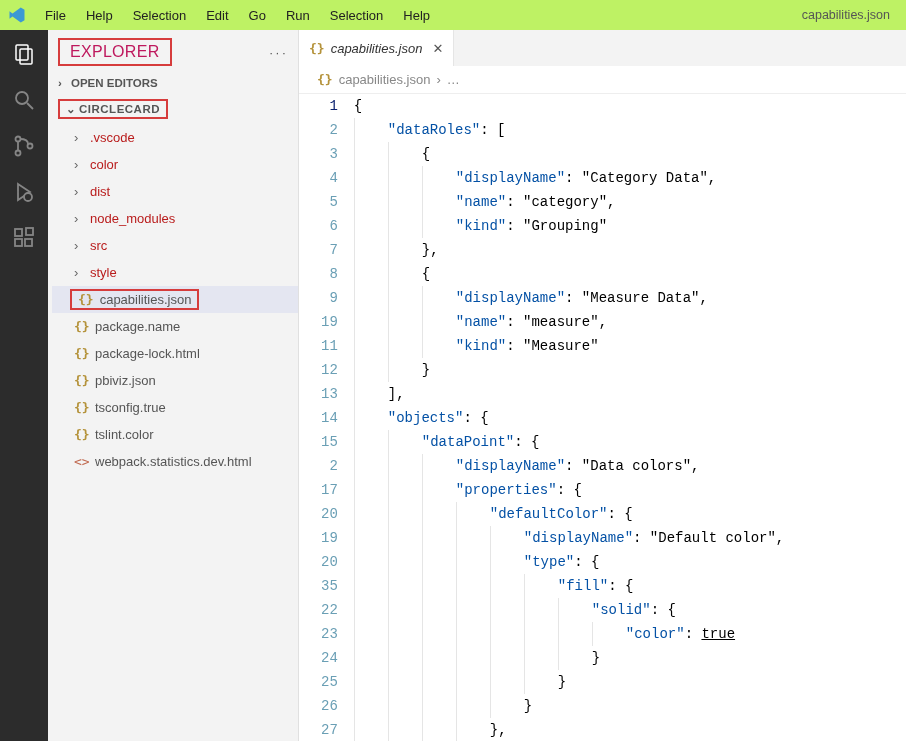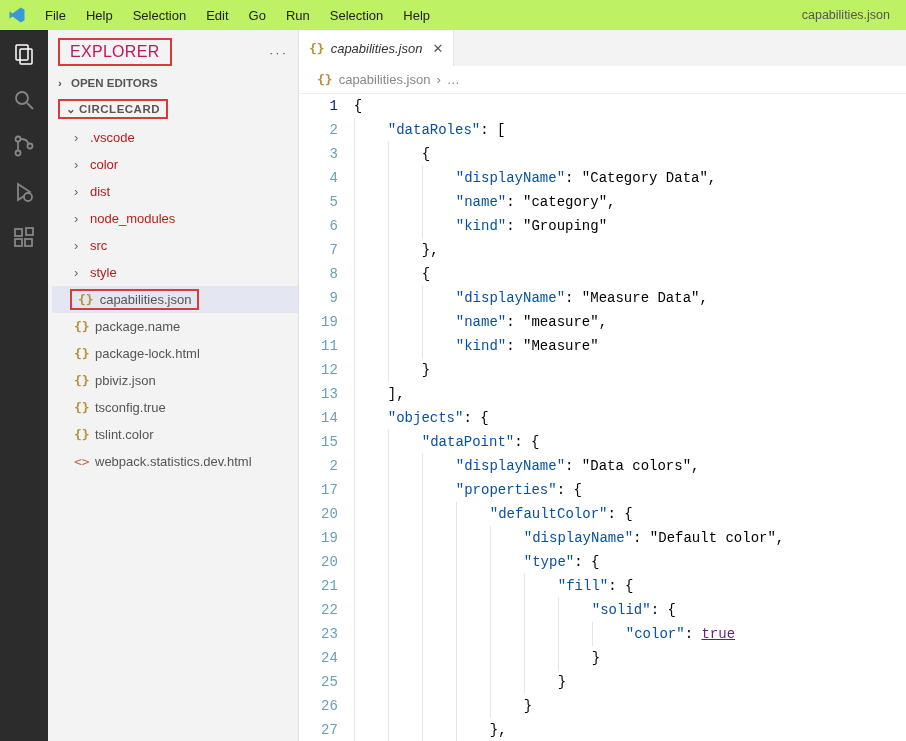--- a/index.html
+++ b/index.html
@@ -175,21 +175,21 @@
   .gutter div{ color:#6a9fb5;}
   .gutter div.active{ color:#0b216f; font-weight:400;}
   .code {
     flex:1;
     white-space: pre;
     color:#000;
     padding-right:10px;
   }
   .tok-key { color:#0451a5;}
   .tok-colon { color:#000;}
-  .tok-kw { color:#701a75;text-decoration:underline;}
+  .tok-kw { color:#000000;text-decoration:underline;}
   .guide { display:inline-block; width:34px; border-left:1px solid #e5e5e5;}
   .code .line{ display:block; }
 </style>
 </head>
 <body>
 
 <div class="titlebar">
   <span class="logo">
     <svg viewBox="0 0 24 24" fill="none">
         <path d="M17 2 L22 5 V19 L17 22 L6 14 L2 17 V7 L6 10 L17 2 Z" fill="#3b99d4"></path>
@@ -349,21 +349,21 @@
           <div>11</div>
           <div>12</div>
           <div>13</div>
           <div>14</div>
           <div>15</div>
           <div>2</div>
           <div>17</div>
           <div>20</div>
           <div>19</div>
           <div>20</div>
-          <div>21</div>
+          <div>35</div>
           <div>22</div>
           <div>23</div>
           <div>24</div>
           <div>25</div>
           <div>26</div>
           <div>27</div>
         </div>
       <div class="code" id="code"><span class="line">{</span><span class="line"><span class="guide"> </span><span class="tok-key">"dataRoles"</span><span class="tok-colon">:</span> [</span><span class="line"><span class="guide"> </span><span class="guide"> </span>{</span><span class="line"><span class="guide"> </span><span class="guide"> </span><span class="guide"> </span><span class="tok-key">"displayName"</span><span class="tok-colon">:</span> "Category Data",</span><span class="line"><span class="guide"> </span><span class="guide"> </span><span class="guide"> </span><span class="tok-key">"name"</span><span class="tok-colon">:</span> "category",</span><span class="line"><span class="guide"> </span><span class="guide"> </span><span class="guide"> </span><span class="tok-key">"kind"</span><span class="tok-colon">:</span> "Grouping"</span><span class="line"><span class="guide"> </span><span class="guide"> </span>},</span><span class="line"><span class="guide"> </span><span class="guide"> </span>{</span><span class="line"><span class="guide"> </span><span class="guide"> </span><span class="guide"> </span><span class="tok-key">"displayName"</span><span class="tok-colon">:</span> "Measure Data",</span><span class="line"><span class="guide"> </span><span class="guide"> </span><span class="guide"> </span><span class="tok-key">"name"</span><span class="tok-colon">:</span> "measure",</span><span class="line"><span class="guide"> </span><span class="guide"> </span><span class="guide"> </span><span class="tok-key">"kind"</span><span class="tok-colon">:</span> "Measure"</span><span class="line"><span class="guide"> </span><span class="guide"> </span>}</span><span class="line"><span class="guide"> </span>],</span><span class="line"><span class="guide"> </span><span class="tok-key">"objects"</span><span class="tok-colon">:</span> {</span><span class="line"><span class="guide"> </span><span class="guide"> </span><span class="tok-key">"dataPoint"</span><span class="tok-colon">:</span> {</span><span class="line"><span class="guide"> </span><span class="guide"> </span><span class="guide"> </span><span class="tok-key">"displayName"</span><span class="tok-colon">:</span> "Data colors",</span><span class="line"><span class="guide"> </span><span class="guide"> </span><span class="guide"> </span><span class="tok-key">"properties"</span><span class="tok-colon">:</span> {</span><span class="line"><span class="guide"> </span><span class="guide"> </span><span class="guide"> </span><span class="guide"> </span><span class="tok-key">"defaultColor"</span><span class="tok-colon">:</span> {</span><span class="line"><span class="guide"> </span><span class="guide"> </span><span class="guide"> </span><span class="guide"> </span><span class="guide"> </span><span class="tok-key">"displayName"</span><span class="tok-colon">:</span> "Default color",</span><span class="line"><span class="guide"> </span><span class="guide"> </span><span class="guide"> </span><span class="guide"> </span><span class="guide"> </span><span class="tok-key">"type"</span><span class="tok-colon">:</span> {</span><span class="line"><span class="guide"> </span><span class="guide"> </span><span class="guide"> </span><span class="guide"> </span><span class="guide"> </span><span class="guide"> </span><span class="tok-key">"fill"</span><span class="tok-colon">:</span> {</span><span class="line"><span class="guide"> </span><span class="guide"> </span><span class="guide"> </span><span class="guide"> </span><span class="guide"> </span><span class="guide"> </span><span class="guide"> </span><span class="tok-key">"solid"</span><span class="tok-colon">:</span> {</span><span class="line"><span class="guide"> </span><span class="guide"> </span><span class="guide"> </span><span class="guide"> </span><span class="guide"> </span><span class="guide"> </span><span class="guide"> </span><span class="guide"> </span><span class="tok-key">"color"</span><span class="tok-colon">:</span> <span class="tok-kw">true</span></span><span class="line"><span class="guide"> </span><span class="guide"> </span><span class="guide"> </span><span class="guide"> </span><span class="guide"> </span><span class="guide"> </span><span class="guide"> </span>}</span><span class="line"><span class="guide"> </span><span class="guide"> </span><span class="guide"> </span><span class="guide"> </span><span class="guide"> </span><span class="guide"> </span>}</span><span class="line"><span class="guide"> </span><span class="guide"> </span><span class="guide"> </span><span class="guide"> </span><span class="guide"> </span>}</span><span class="line"><span class="guide"> </span><span class="guide"> </span><span class="guide"> </span><span class="guide"> </span>},</span></div>
     </div>
   </div>

